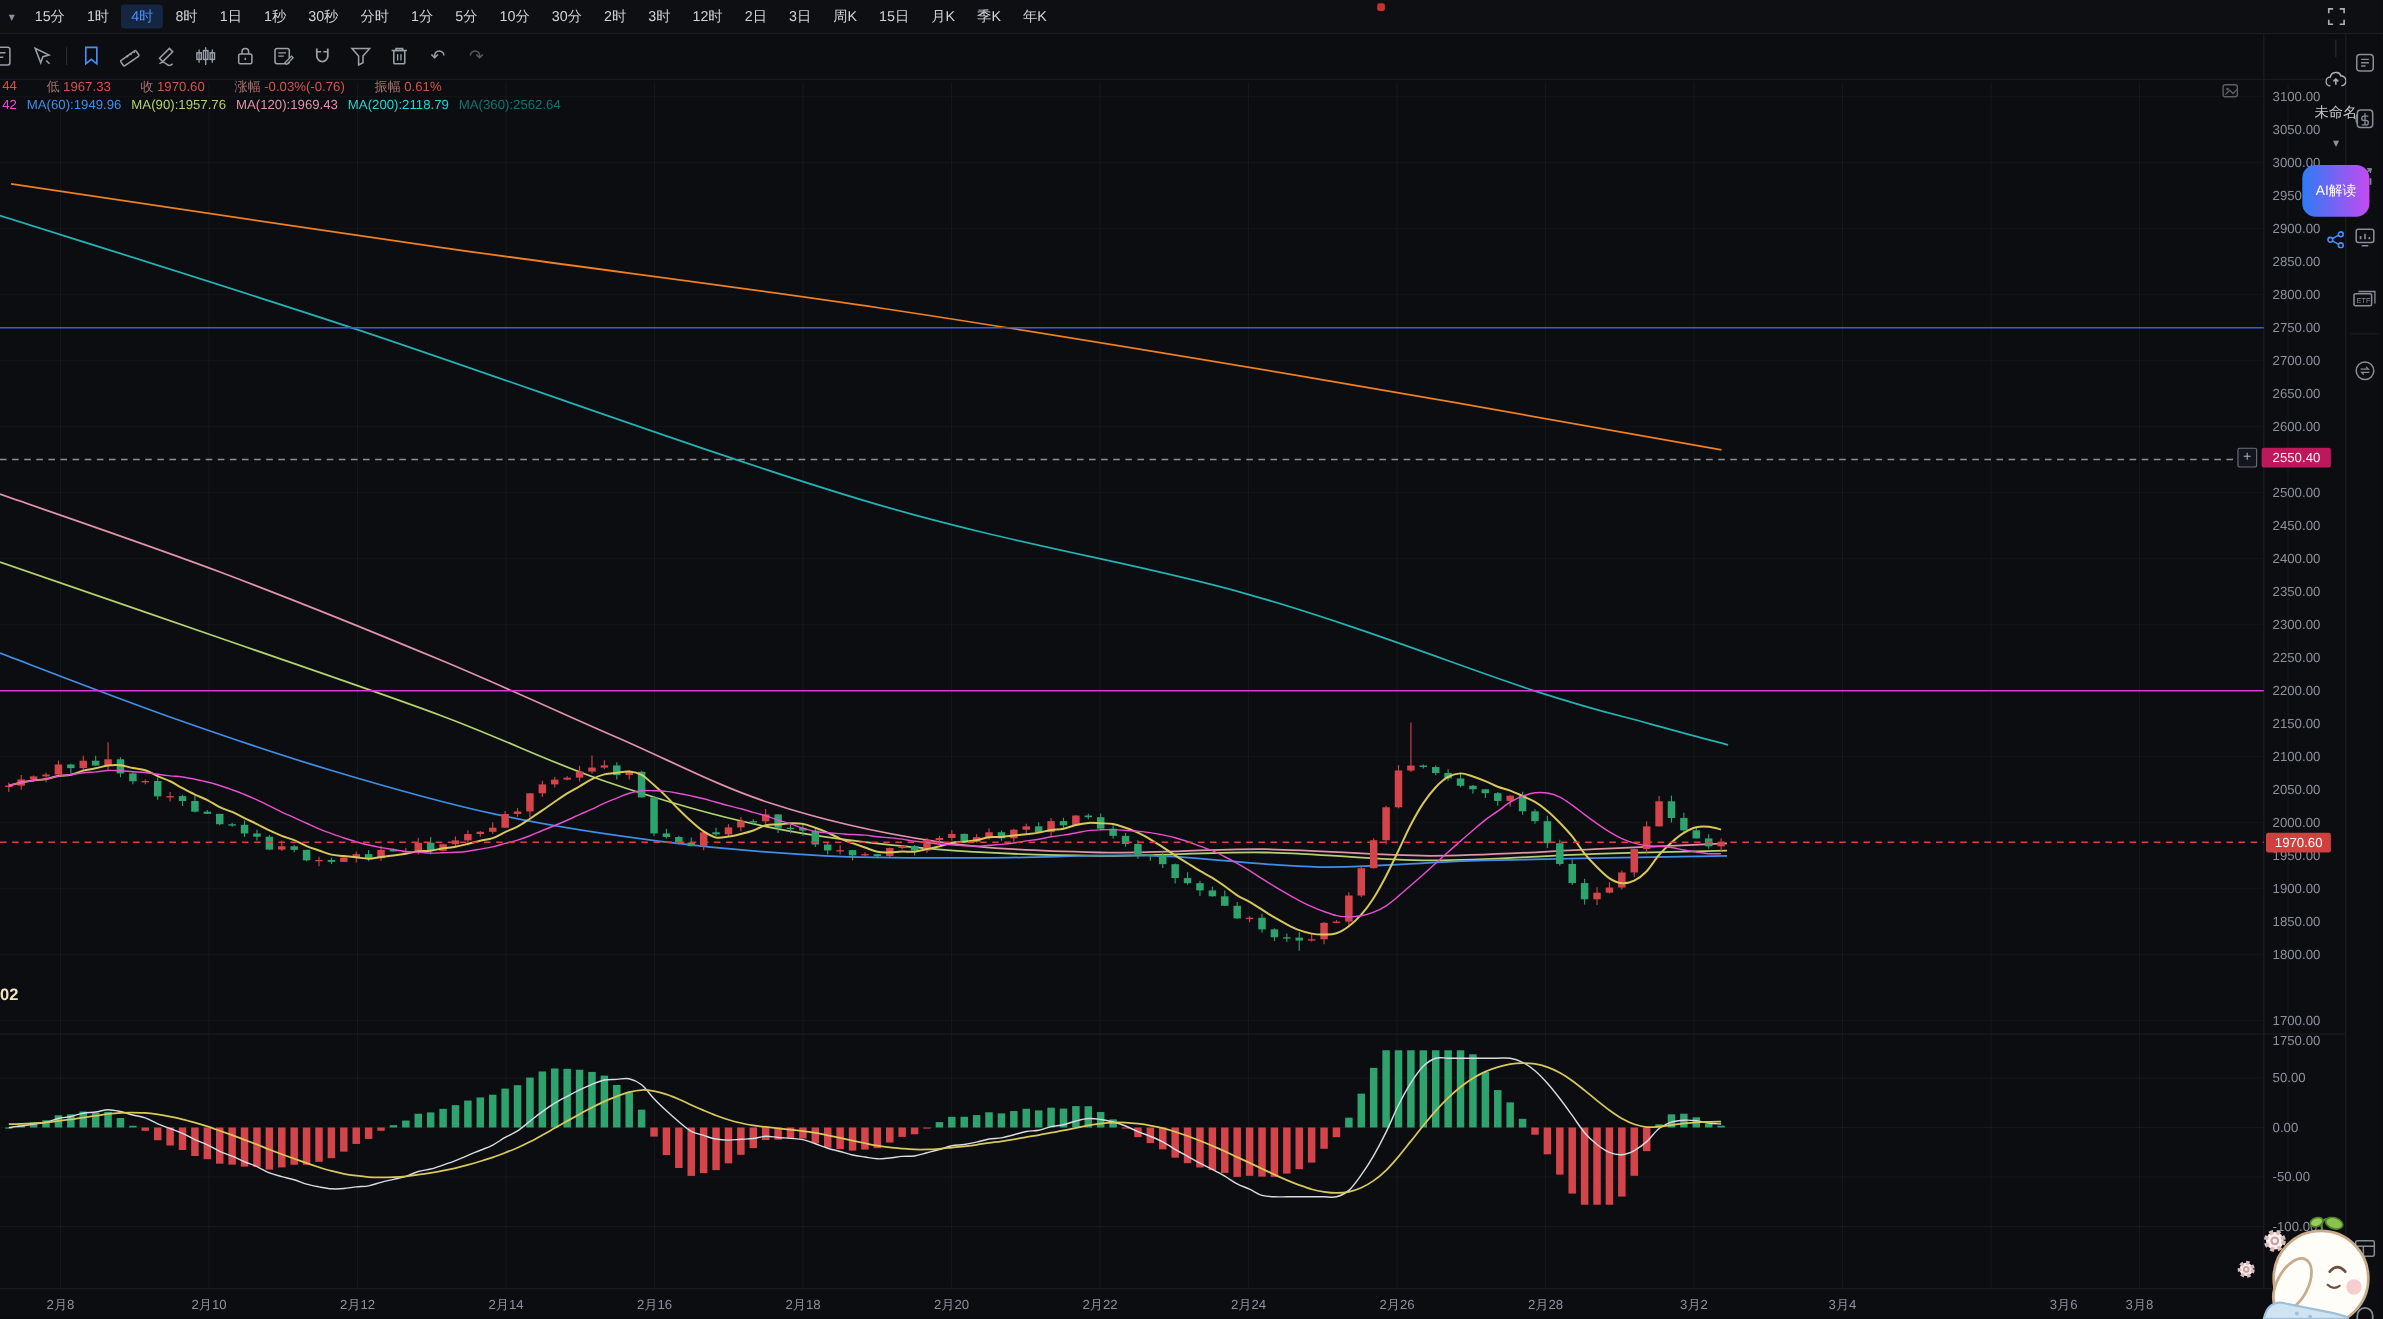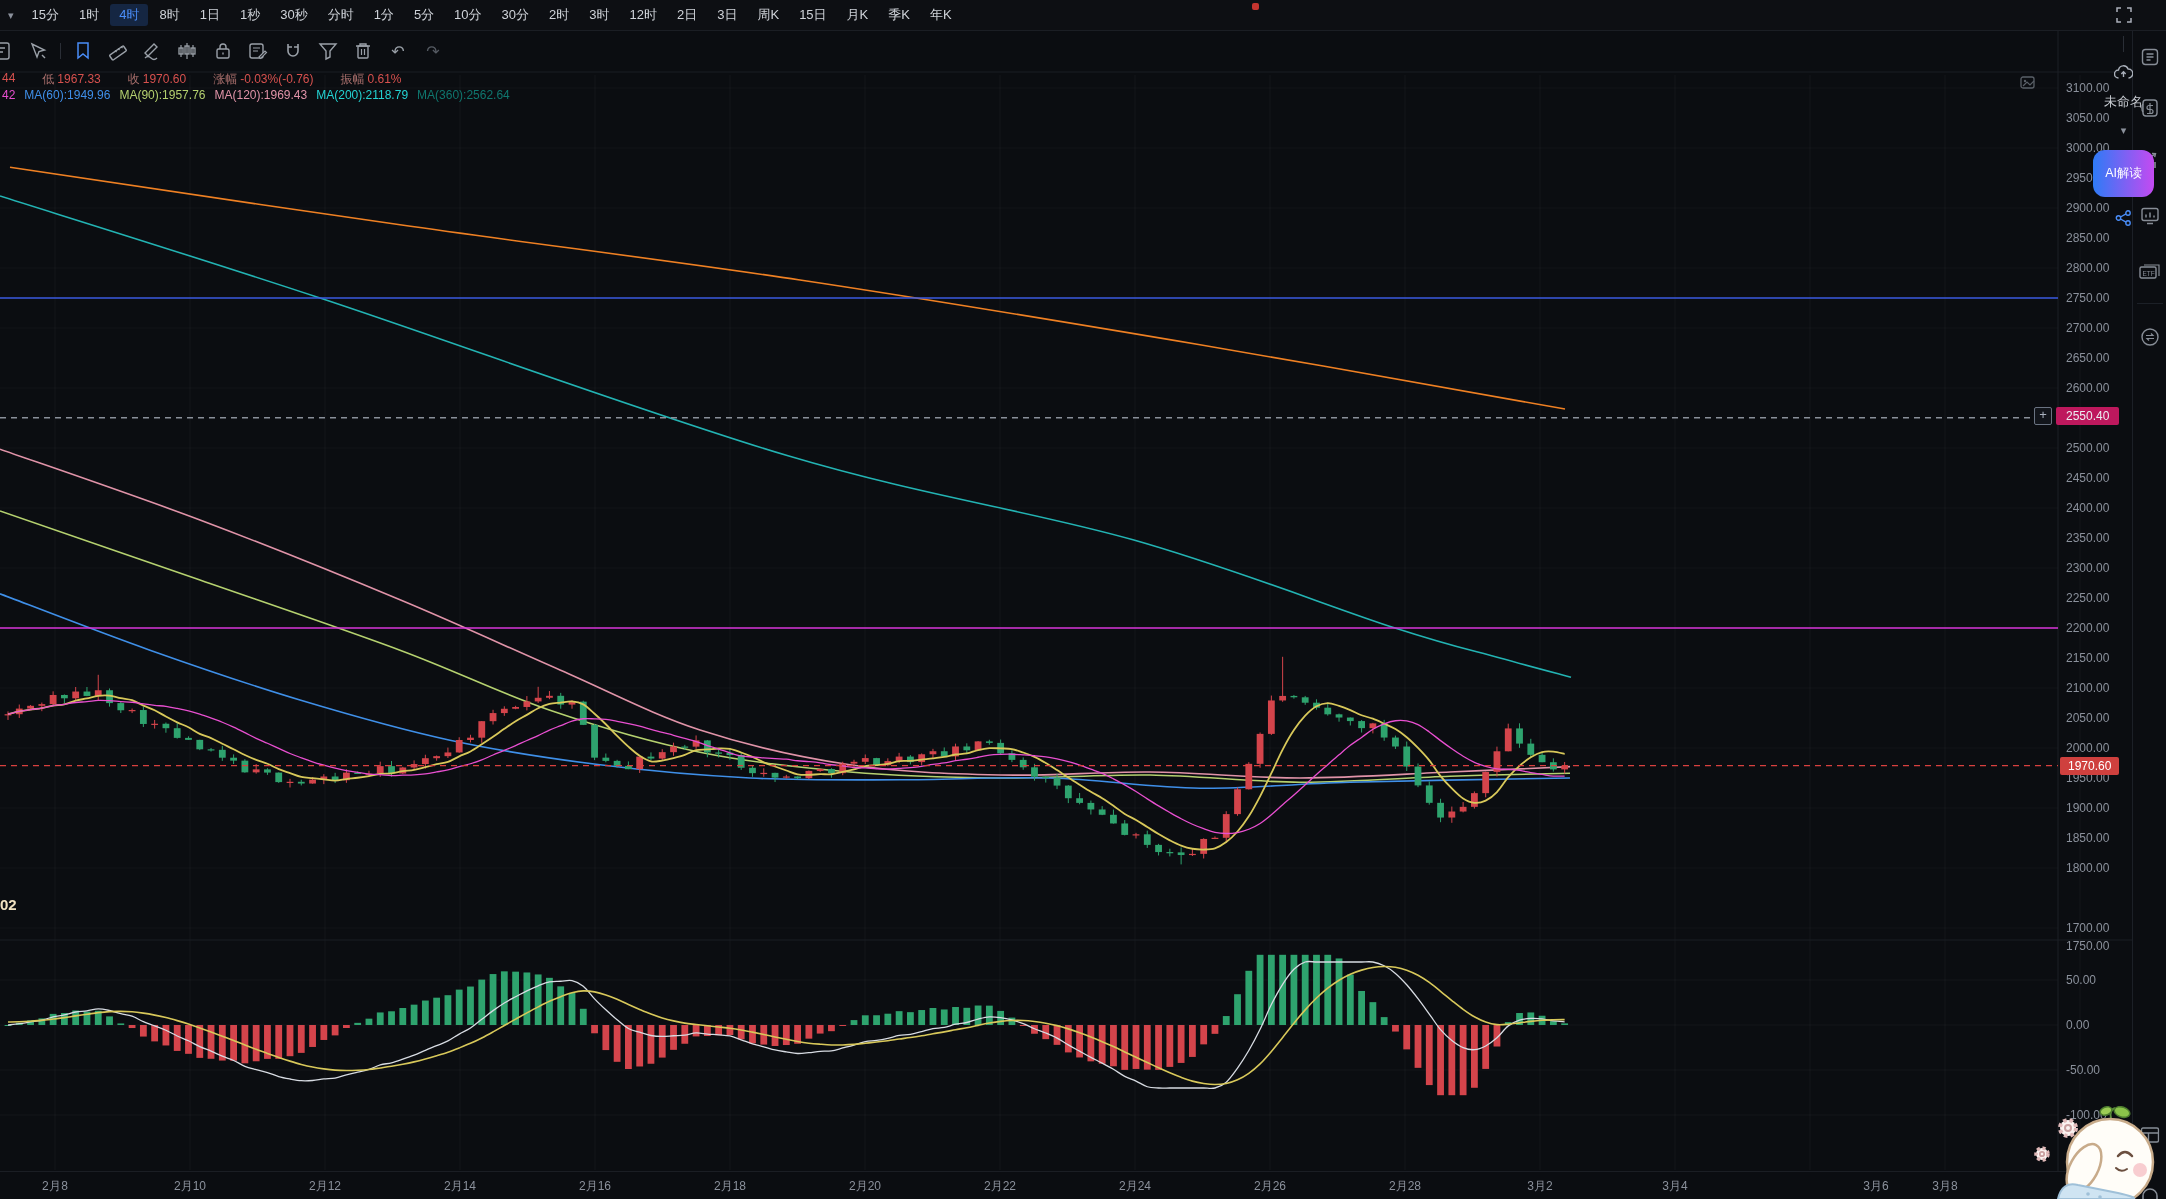--- a/index.html
+++ b/index.html
@@ -760,21 +760,21 @@
       <span class="axlab" style="top: 928px;">1700.00</span>
     </div>
   <div id="macdAxis">
       <span class="axlab" style="top: 980px;">50.00</span>
       <span class="axlab" style="top: 1025px;">0.00</span>
       <span class="axlab" style="top: 1070px;">-50.00</span>
       <span class="axlab" style="top: 1115px;">-100.00</span>
     </div>
   <div class="date-row"></div>
   <div id="dates">
-      <span class="datelab" style="left: 55px; font-family: Liberation Mono, monospace;">2月8</span>
+      <span class="datelab" style="left: 55px;">2月8</span>
       <span class="datelab" style="left: 190px;">2月10</span>
       <span class="datelab" style="left: 325px;">2月12</span>
       <span class="datelab" style="left: 460px;">2月14</span>
       <span class="datelab" style="left: 595px;">2月16</span>
       <span class="datelab" style="left: 730px;">2月18</span>
       <span class="datelab" style="left: 865px;">2月20</span>
       <span class="datelab" style="left: 1000px;">2月22</span>
       <span class="datelab" style="left: 1135px;">2月24</span>
       <span class="datelab" style="left: 1270px;">2月26</span>
       <span class="datelab" style="left: 1405px;">2月28</span>

